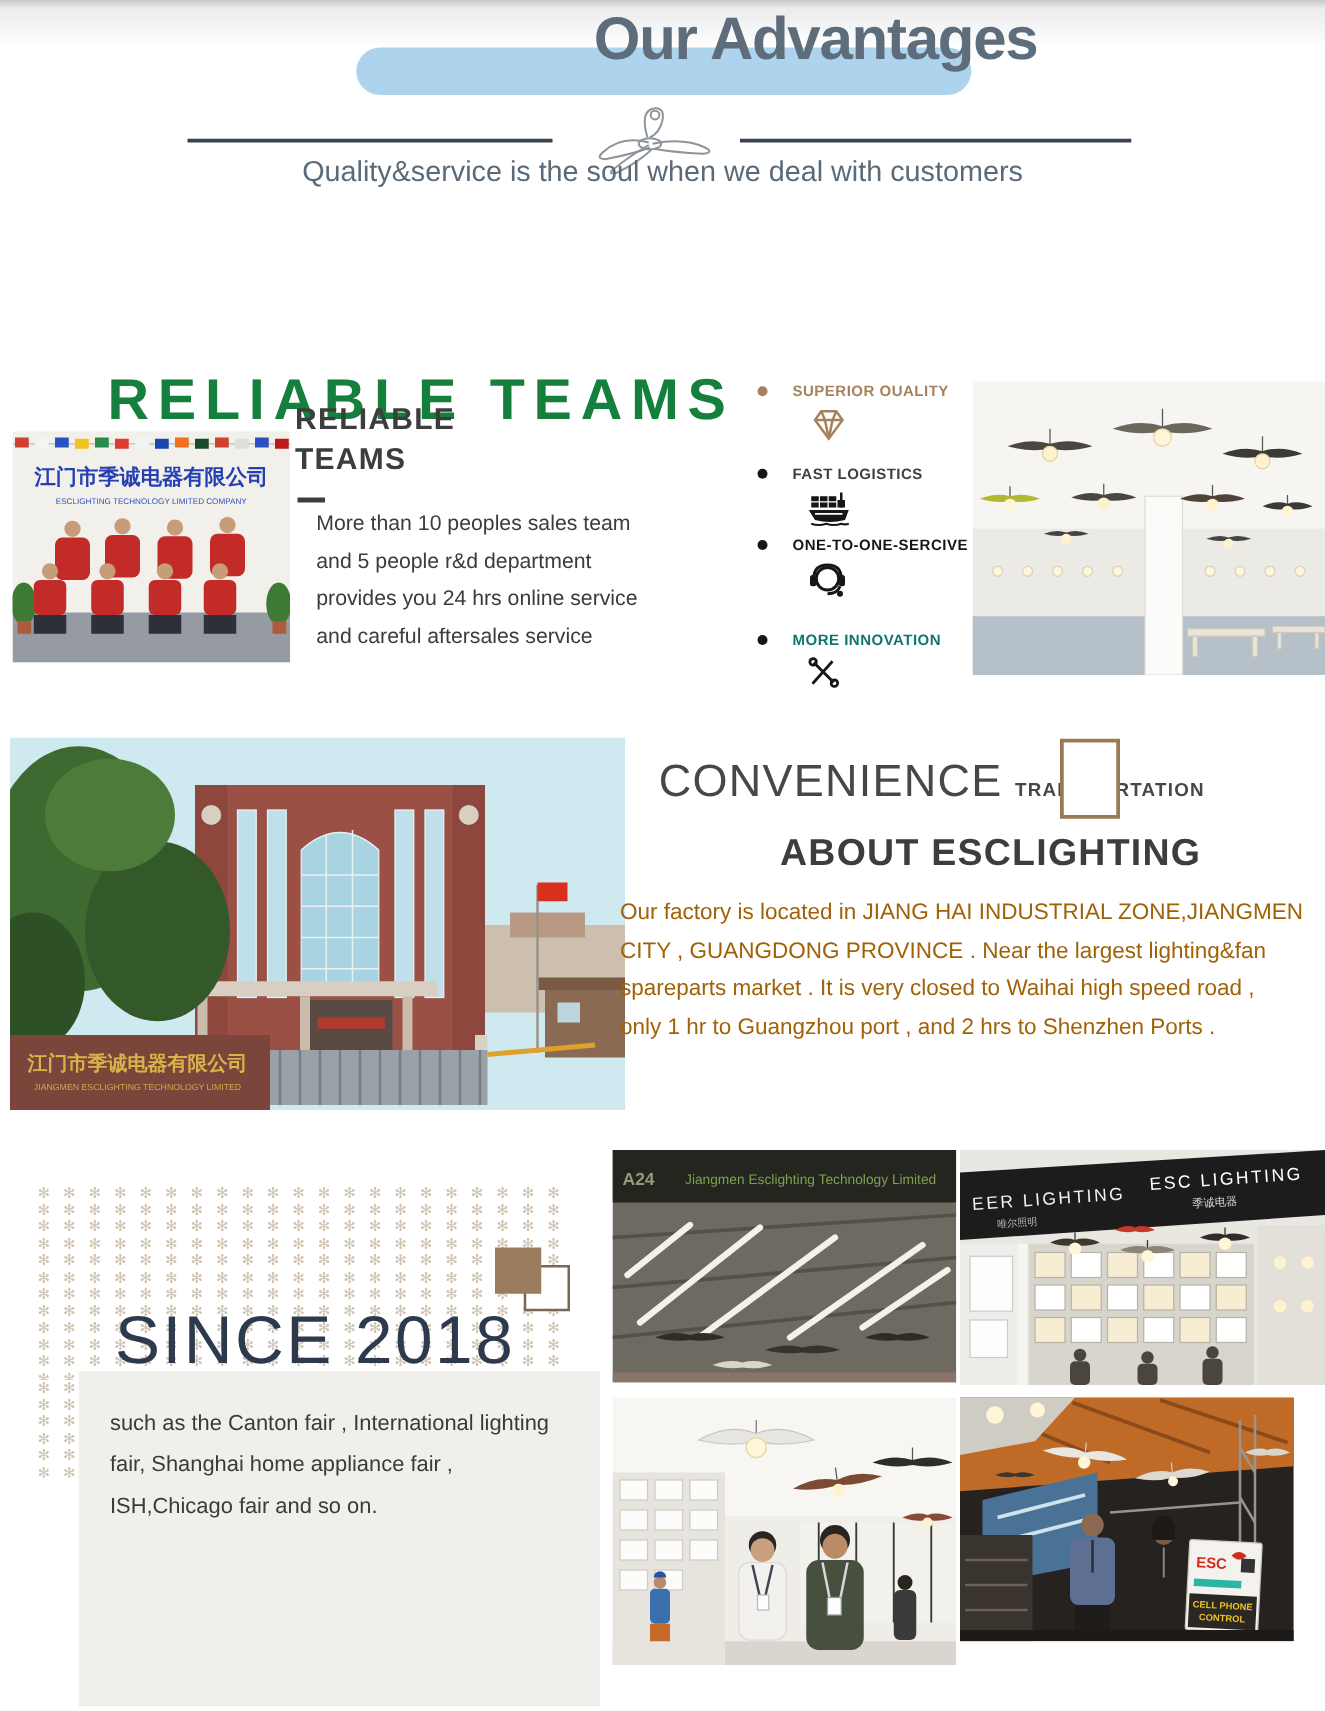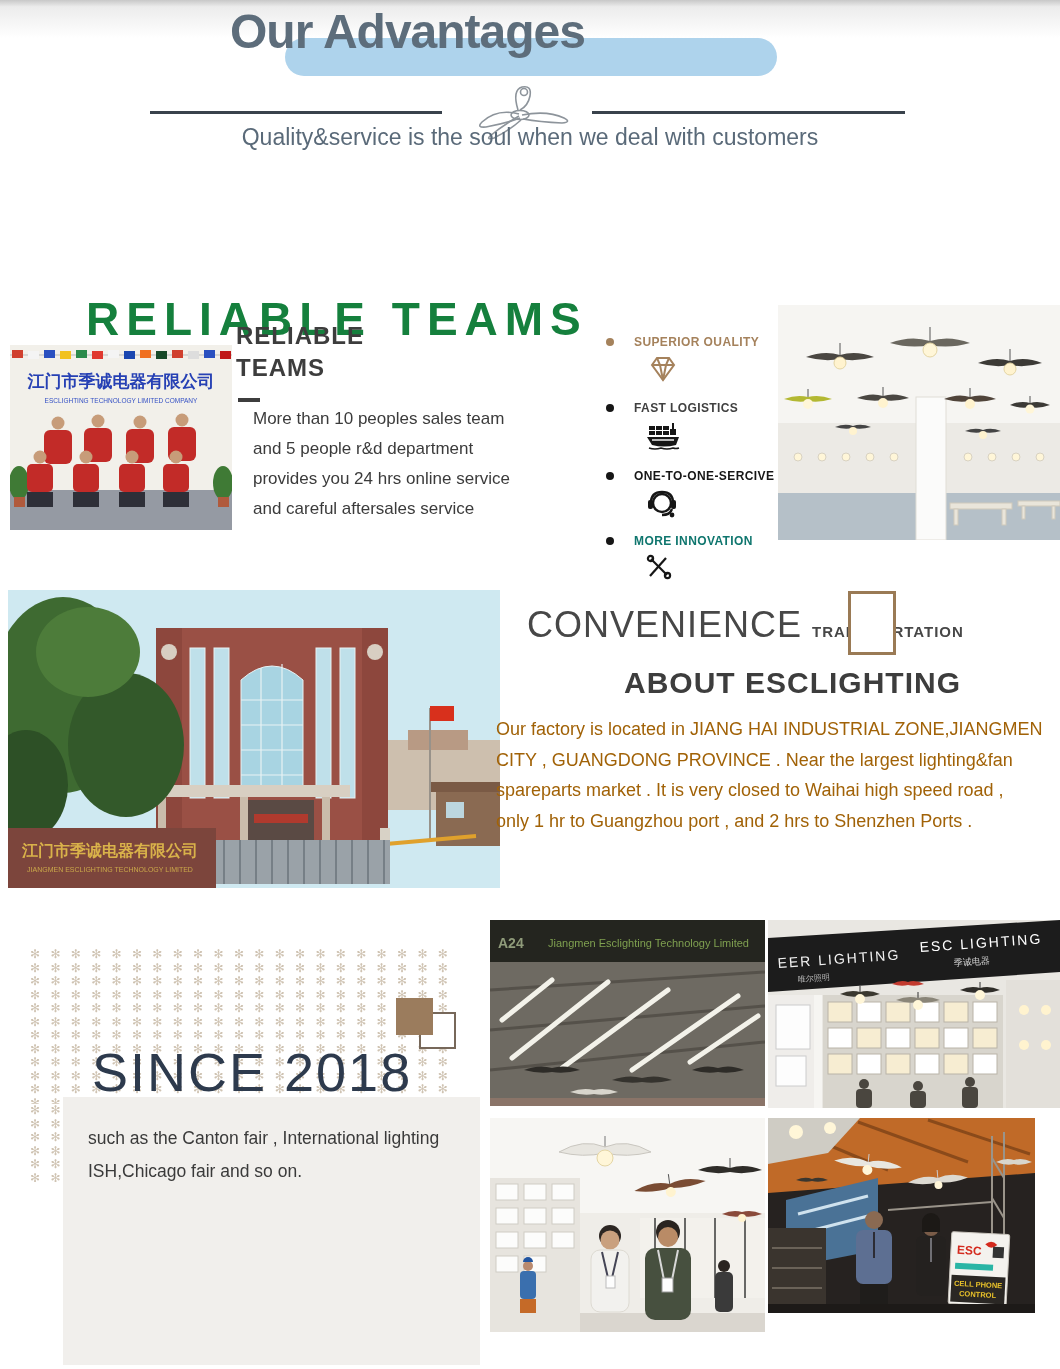--- a/index.html
+++ b/index.html
@@ -3,31 +3,31 @@
 <meta charset="utf-8">
 <style>
   html,body{margin:0;padding:0;background:#ffffff;}
   body{font-family:"Liberation Sans", sans-serif;}
   #page{position:relative;width:1060px;height:1369px;background:#ffffff;overflow:hidden;margin:0;}
   .abs{position:absolute;}
   svg text{font-family:"Liberation Sans", sans-serif;}
   .top-fade{top:0;left:0;width:1060px;height:38px;
     background:linear-gradient(#c8c8c8 0%,#ececec 18%,#ffffff 100%);}
   .title-pill{left:285px;top:38px;width:492px;height:38px;border-radius:19px;background:#aed3ec;}
-  .page-title{left:230px;top:4px;width:600px;text-align:left;font-size:48px;font-weight:bold;
+  .page-title{left:230px;top:4px;width:600px;text-align:right;font-size:48px;font-weight:bold;
     color:#5d6d7b;letter-spacing:-1px;}
   .div-line{top:111px;height:3px;background:#39424c;}
   .tagline{left:0;top:124px;width:1060px;text-align:center;font-size:23px;color:#5a6a79;}
   .watermark{left:86px;top:292px;font-size:46px;font-weight:bold;color:#15803d;
     letter-spacing:7px;white-space:nowrap;}
   .rt-heading{left:236px;top:320px;font-size:24px;font-weight:bold;color:#3d3d3d;
     line-height:32px;letter-spacing:1px;}
   .rt-dash{left:238px;top:398px;width:22px;height:4px;background:#3d3d3d;}
   .rt-desc{left:253px;top:404px;font-size:17px;color:#3b3b3b;line-height:30px;}
-  .feature{left:598px;width:190px;margin-top:29px;}
+  .feature{left:598px;width:190px;}
   .feature .row{display:flex;align-items:center;}
   .feature .bullet{width:8px;height:8px;border-radius:50%;margin:0 20px 0 8px;flex:none;}
   .feature .lbl{font-size:12px;font-weight:bold;letter-spacing:.4px;}
   .feature .ic{margin:6px 0 0 48px;}
   .conv{left:527px;top:604px;color:#474747;white-space:nowrap;}
   .conv .big{font-size:36px;letter-spacing:1px;}
   .conv .small{font-size:15px;font-weight:bold;margin-left:10px;letter-spacing:1px;}
   .conv-frame{left:848px;top:591px;width:42px;height:58px;border:3px solid #9a7a55;background:#fff;}
   .about-title{left:520px;top:666px;width:545px;text-align:center;font-size:30px;
     font-weight:600;color:#3d3d3d;letter-spacing:1px;}
@@ -176,21 +176,21 @@
         <path d="M1,16 H33 L30,24 Q18,27 6,24 Z"></path>
       </g>
       <g stroke="#ffffff" stroke-width="1.4">
           <line x1="6" y1="19" x2="28" y2="19"></line>
         </g>
       <g stroke="#161616" stroke-width="1.6" fill="none">
           <path d="M3,27 Q9,29 15,27 Q21,29 27,27 Q30,28 33,27"></path>
         </g>
     </svg>
   </div>
-  <div class="abs feature" style="top:440px;">
+  <div class="abs feature" style="top:429px;">
     <div class="row">
       <span class="bullet" style="background:#161616;"></span>
       <span class="lbl" style="color:#161616;">ONE-TO-ONE-SERCIVE</span>
     </div>
     <svg class="ic" width="32" height="30" viewBox="0 0 32 30">
       <g fill="none" stroke="#161616" stroke-width="2.4">
         <circle cx="16" cy="14" r="9"></circle>
         <path d="M5,14 Q5,3 16,3 Q27,3 27,14"></path>
         <path d="M16,26 Q24,26 26,20"></path>
       </g>
@@ -364,20 +364,21 @@
   </div>
 
   <div class="abs stars" style="left:30px;top:948px;width:434px;height:156px;">✻ ✻ ✻ ✻ ✻ ✻ ✻ ✻ ✻ ✻ ✻ ✻ ✻ ✻ ✻ ✻ ✻ ✻ ✻ ✻ ✻ ✻ ✻ ✻ ✻ ✻ ✻ ✻ ✻ ✻ ✻ ✻ ✻ ✻ ✻ ✻ ✻ ✻ ✻ ✻ ✻ ✻ ✻ ✻ ✻ ✻ ✻ ✻ ✻ ✻ ✻ ✻ ✻ ✻ ✻ ✻ ✻ ✻ ✻ ✻ ✻ ✻ ✻ ✻ ✻ ✻ ✻ ✻ ✻ ✻ ✻ ✻ ✻ ✻ ✻ ✻ ✻ ✻ ✻ ✻ ✻ ✻ ✻ ✻ ✻ ✻ ✻ ✻ ✻ ✻ ✻ ✻ ✻ ✻ ✻ ✻ ✻ ✻ ✻ ✻ ✻ ✻ ✻ ✻ ✻ ✻ ✻ ✻ ✻ ✻ ✻ ✻ ✻ ✻ ✻ ✻ ✻ ✻ ✻ ✻ ✻ ✻ ✻ ✻ ✻ ✻ ✻ ✻ ✻ ✻ ✻ ✻ ✻ ✻ ✻ ✻ ✻ ✻ ✻ ✻ ✻ ✻ ✻ ✻ ✻ ✻ ✻ ✻ ✻ ✻ ✻ ✻ ✻ ✻ ✻ ✻ ✻ ✻ ✻ ✻ ✻ ✻ ✻ ✻ ✻ ✻ ✻ ✻ ✻ ✻ ✻ ✻ ✻ ✻ ✻ ✻ ✻ ✻ ✻ ✻ ✻ ✻ ✻ ✻ ✻ ✻ ✻ ✻ ✻ ✻ ✻ ✻ ✻ ✻ ✻ ✻ ✻ ✻ ✻ ✻ ✻ ✻ ✻ ✻ ✻ ✻ ✻ ✻ ✻ ✻ ✻ ✻ ✻ ✻ ✻ ✻ ✻ ✻ ✻ ✻ ✻ ✻ ✻ ✻ ✻ ✻ ✻ ✻ ✻ ✻ ✻ ✻ ✻ ✻ ✻ ✻ ✻ ✻ ✻ ✻ ✻ ✻ ✻ ✻ ✻ ✻ ✻ ✻ ✻ ✻ ✻ ✻ ✻ ✻ ✻ ✻ ✻ ✻ ✻ ✻ ✻ ✻ ✻ ✻ ✻ ✻ ✻ ✻ ✻ ✻ ✻ ✻ ✻ ✻ ✻ ✻ ✻ ✻ ✻ ✻ ✻ ✻ ✻ ✻ ✻ ✻ ✻ ✻ ✻ ✻ ✻ ✻ ✻ ✻ ✻ ✻ ✻ ✻ ✻ ✻ ✻ ✻ ✻ ✻ ✻ ✻ ✻ ✻ ✻ ✻ ✻ ✻ ✻ ✻ ✻ ✻ ✻ ✻ ✻ ✻ ✻ ✻ ✻ ✻ ✻ ✻ ✻ ✻ ✻ ✻ ✻ ✻ ✻ ✻ ✻ ✻ ✻ ✻ ✻ ✻ ✻ ✻ ✻ ✻ ✻ ✻ ✻ ✻ ✻ ✻ ✻ ✻ ✻ ✻ ✻ ✻ ✻ ✻ ✻ ✻ ✻ ✻ ✻ ✻ ✻ ✻ ✻ ✻ ✻ ✻ ✻ ✻ ✻ ✻ ✻ ✻ ✻ ✻ ✻ ✻ ✻ ✻ ✻ ✻ ✻ ✻ ✻ ✻ ✻ ✻ ✻ ✻ ✻ ✻ ✻ ✻ ✻ ✻ ✻ ✻ ✻ ✻ ✻ ✻ ✻ ✻ ✻ ✻ ✻ ✻ ✻ ✻ ✻ ✻ ✻ ✻ ✻ ✻ ✻ ✻ ✻ ✻ ✻ ✻ ✻ ✻ ✻ ✻ ✻ ✻ ✻ ✻ ✻ ✻ ✻ ✻ ✻ ✻ ✻ ✻ ✻ ✻ ✻ ✻ ✻ ✻ ✻ ✻ ✻ ✻ </div>
   <div class="abs stars" style="left:30px;top:1104px;width:56px;height:78px;">✻ ✻ ✻ ✻ ✻ ✻ ✻ ✻ ✻ ✻ ✻ ✻ ✻ ✻ ✻ ✻ ✻ ✻ ✻ ✻ ✻ ✻ ✻ ✻ ✻ ✻ ✻ ✻ ✻ ✻ ✻ ✻ ✻ ✻ ✻ ✻ ✻ ✻ ✻ ✻ ✻ ✻ ✻ ✻ ✻ ✻ ✻ ✻ ✻ ✻ ✻ ✻ ✻ ✻ ✻ ✻ ✻ ✻ ✻ ✻ </div>
   <div class="abs since-title">SINCE 2018</div>
   <div class="abs sq-outline"></div>
   <div class="abs sq-brown"></div>
   <div class="abs gray-box"></div>
   <div class="abs since-body">
     <div>such as the Canton fair , International lighting</div>
+    <div>fair, Shanghai home appliance fair ,</div>
     <div>ISH,Chicago fair and so on.</div>
   </div>
 
   <svg class="abs" style="left:490px;top:920px;" width="275" height="186" viewBox="0 0 275 186">
     <rect width="275" height="186" fill="#6e6a62"></rect>
     <rect width="275" height="42" fill="#24251f"></rect>
     <text x="8" y="28" font-size="14" font-weight="bold" fill="#8f9b7a">A24</text>
     <text x="58" y="27" font-size="11" fill="#7fa050">Jiangmen Esclighting Technology Limited</text>
     <g stroke="#55514a" stroke-width="3">
       <line x1="0" y1="70" x2="275" y2="52"></line>

